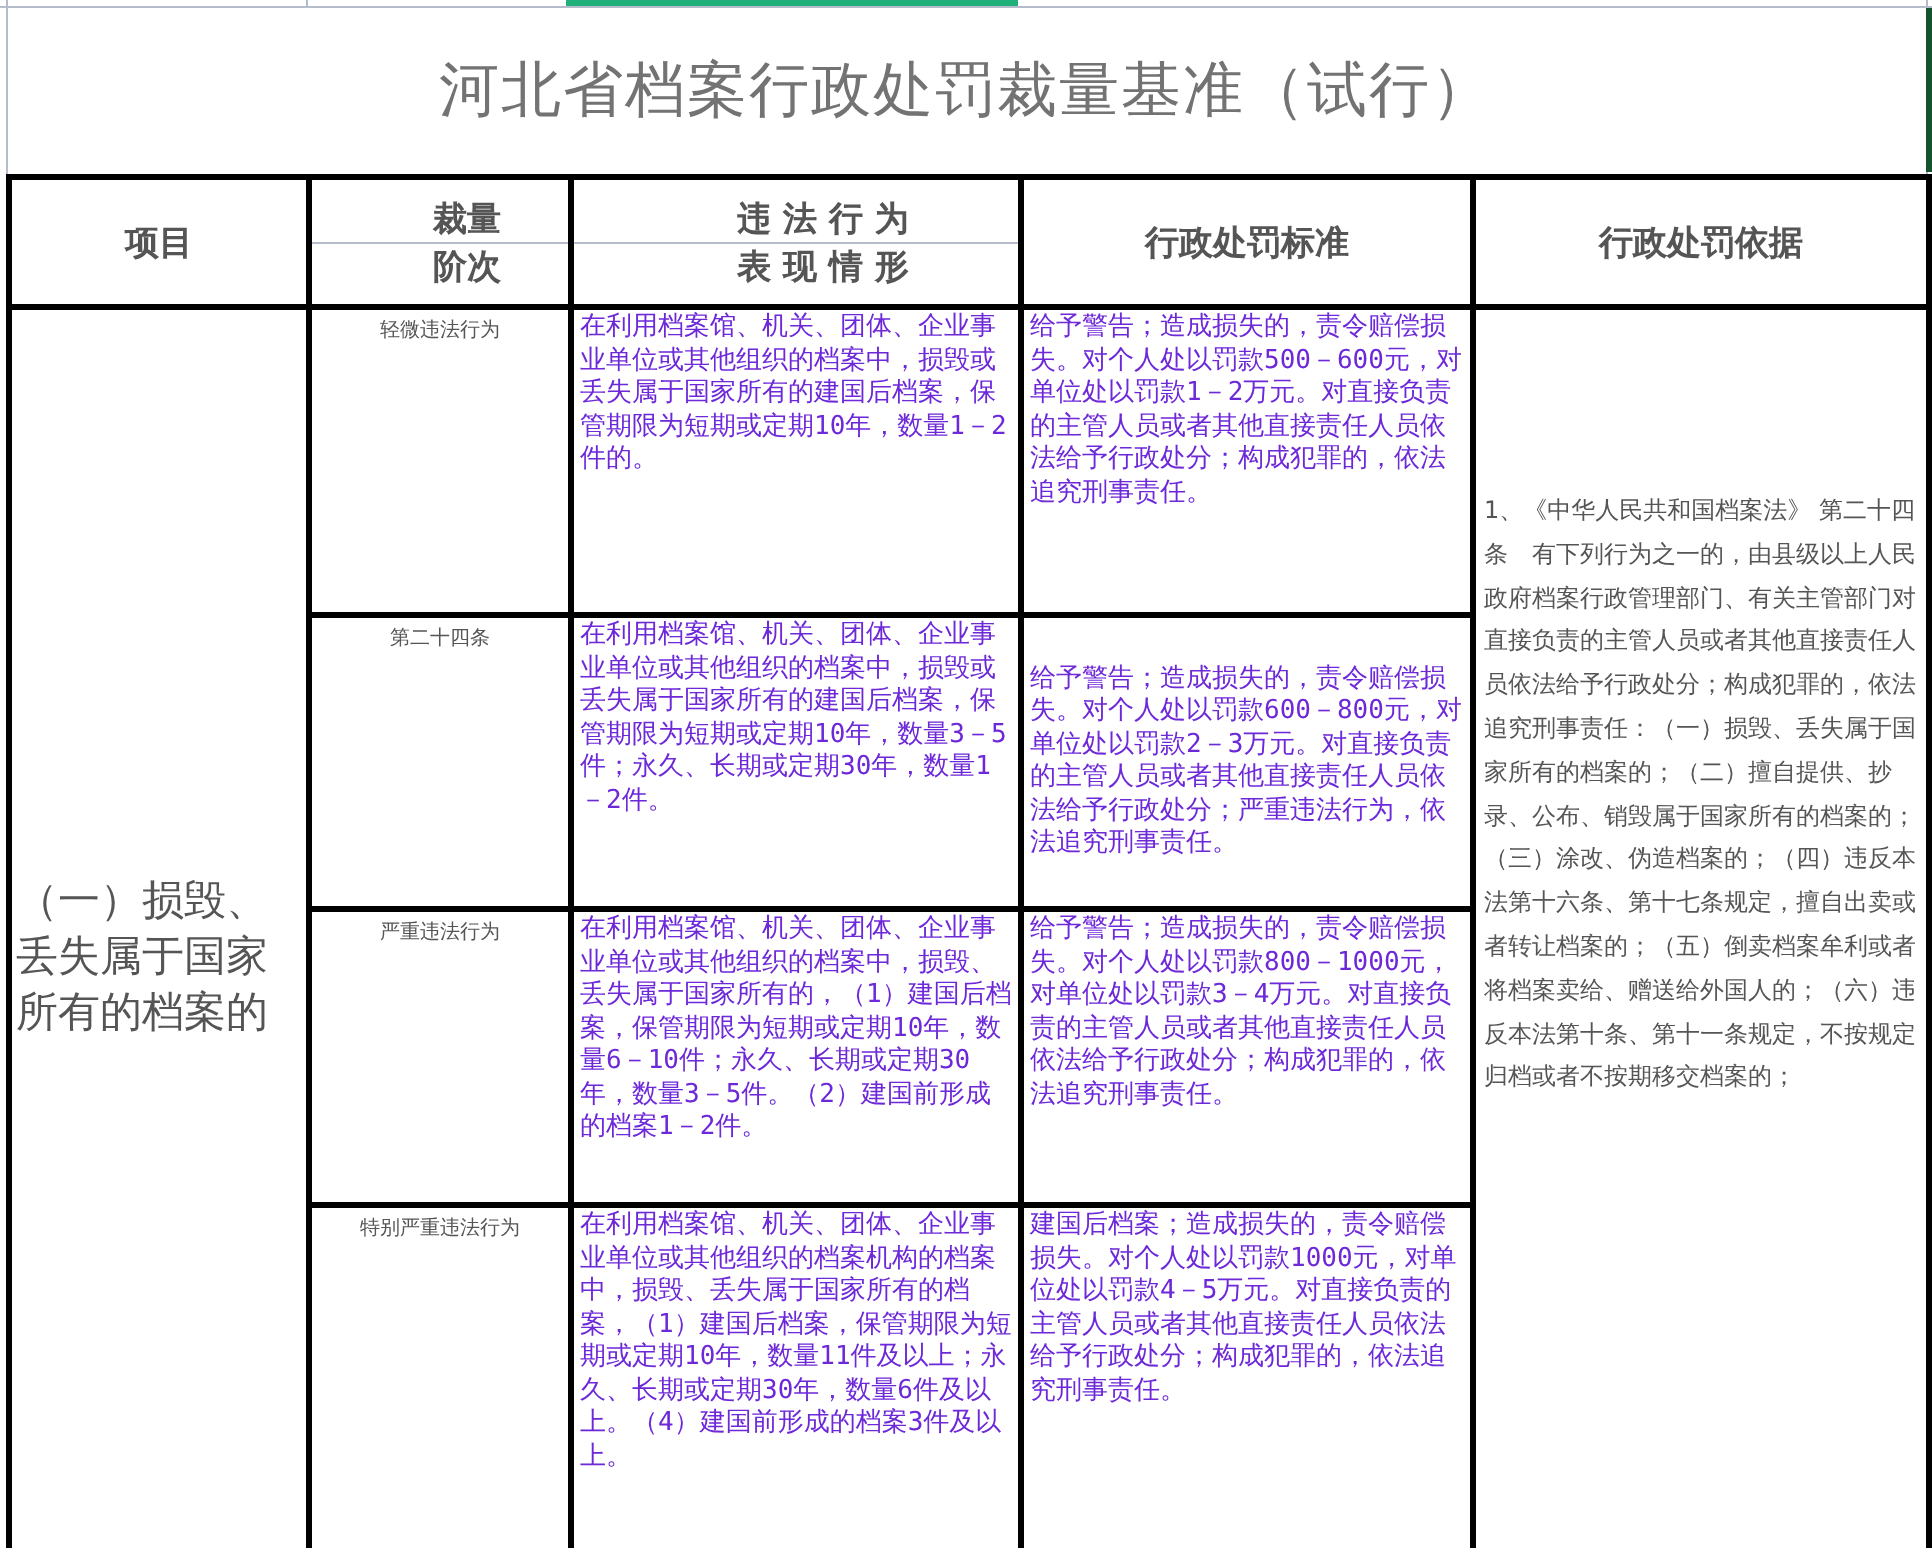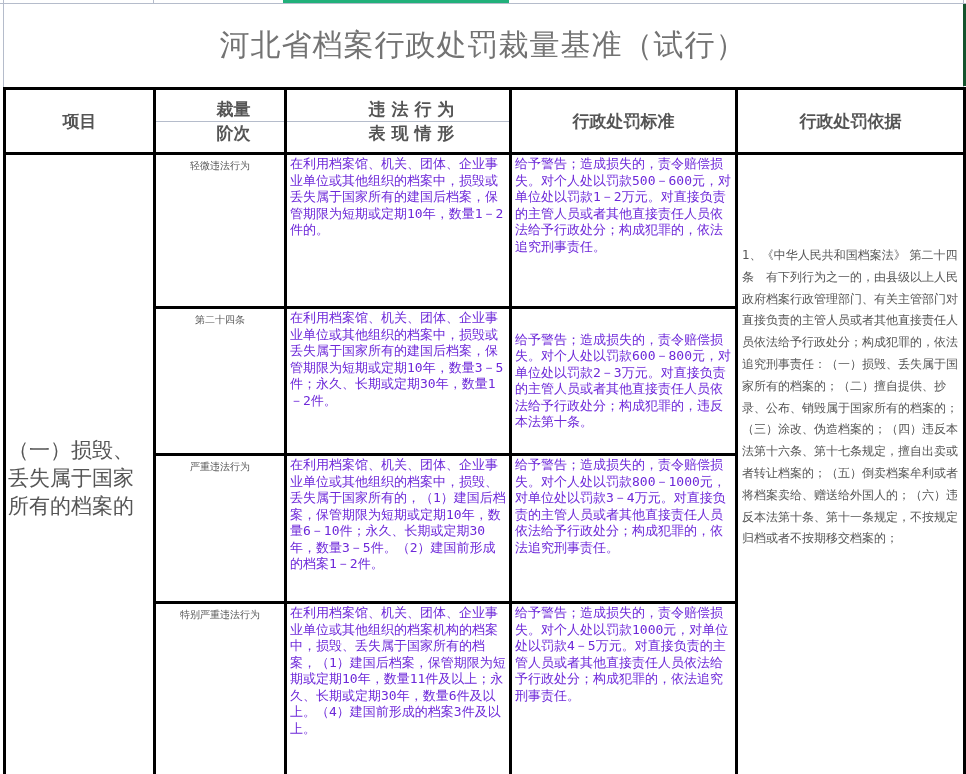--- a/index.html
+++ b/index.html
@@ -88,21 +88,21 @@
   </tr>
 
   <tr style="height:147px">
     <td class="level">
       <span>第二十四条</span>
     </td>
     <td class="txt">
       <span>在利用档案馆、机关、团体、企业事业单位或其他组织的档案中，损毁或丢失属于国家所有的建国后档案，保管期限为短期或定期10年，数量3－5件；永久、长期或定期30年，数量1－2件。</span>
     </td>
     <td class="txt" style="vertical-align:middle">
-      <span>给予警告；造成损失的，责令赔偿损失。对个人处以罚款600－800元，对单位处以罚款2－3万元。对直接负责的主管人员或者其他直接责任人员依法给予行政处分；构成犯罪的，违反本法第十条。</span>
+      <span>给予警告；造成损失的，责令赔偿损失。对个人处以罚款600－800元，对单位处以罚款2－3万元。对直接负责的主管人员或者其他直接责任人员依法给予行政处分；严重违法行为，依法追究刑事责任。</span>
     </td>
   </tr>
 
   <tr style="height:148px">
     <td class="level">
       <span>严重违法行为</span>
     </td>
     <td class="txt">
       <span>在利用档案馆、机关、团体、企业事业单位或其他组织的档案中，损毁、丢失属于国家所有的，（1）建国后档案，保管期限为短期或定期10年，数量6－10件；永久、长期或定期30年，数量3－5件。（2）建国前形成的档案1－2件。</span>
     </td>
@@ -112,17 +112,17 @@
   </tr>
 
   <tr style="height:200px">
     <td class="level">
       <span>特别严重违法行为</span>
     </td>
     <td class="txt">
       <span>在利用档案馆、机关、团体、企业事业单位或其他组织的档案机构的档案中，损毁、丢失属于国家所有的档案，（1）建国后档案，保管期限为短期或定期10年，数量11件及以上；永久、长期或定期30年，数量6件及以上。（4）建国前形成的档案3件及以上。</span>
     </td>
     <td class="txt">
-      <span>给予警告；造成损失的，责令赔偿损失。对个人处以罚款1000元，对单位处以罚款4－5万元。对直接负责的主管人员或者其他直接责任人员依法给予行政处分；构成犯罪的，依法追究刑事责任。</span>
+      <span>建国后档案；造成损失的，责令赔偿损失。对个人处以罚款1000元，对单位处以罚款4－5万元。对直接负责的主管人员或者其他直接责任人员依法给予行政处分；构成犯罪的，依法追究刑事责任。</span>
     </td>
   </tr>
 </tbody>
   </table>
 
 </body></html>

